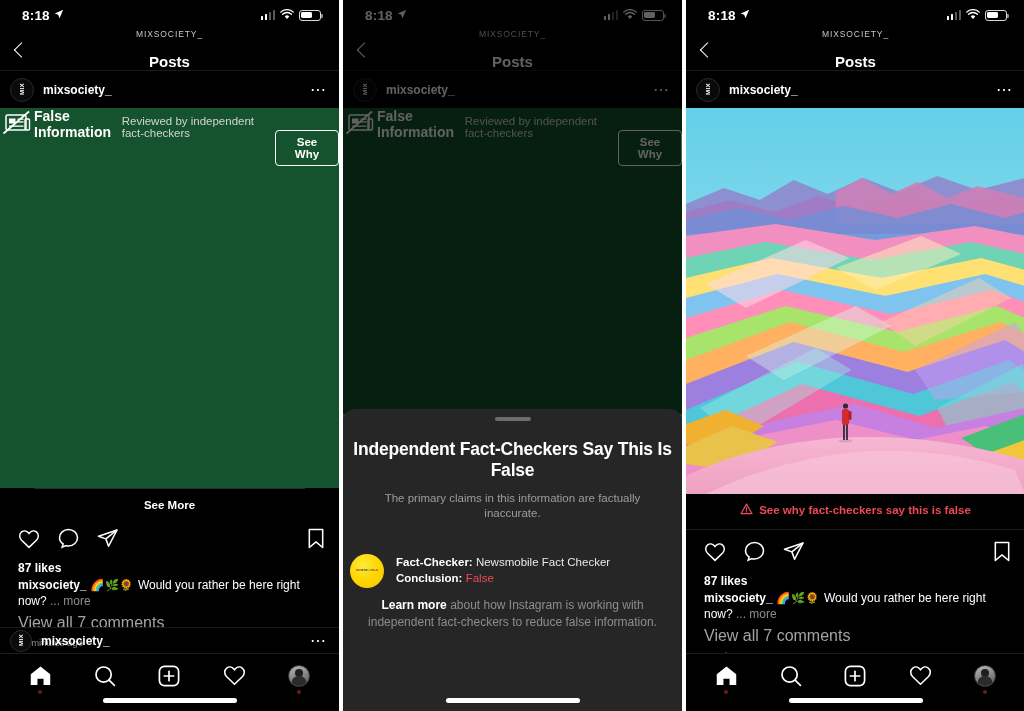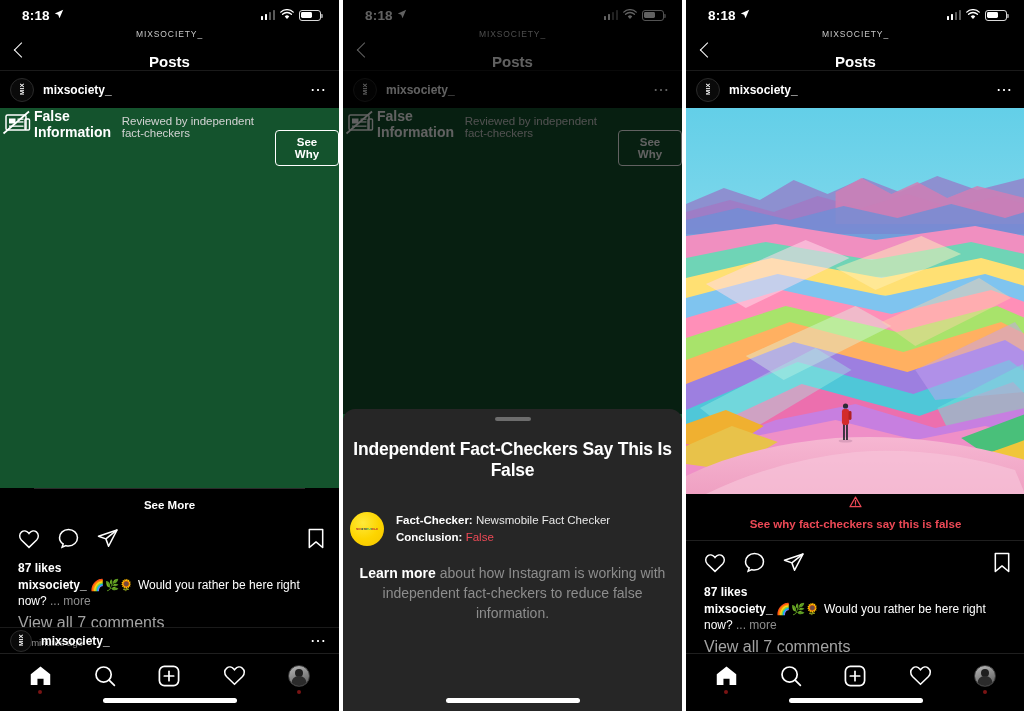--- a/index.html
+++ b/index.html
@@ -120,22 +120,22 @@
   
   .see-post-wrap { border-top: .5px solid #2b2b2b; margin: 0 34px; }
   .see-post {
     text-align: center; font-size: 11.5px; color: #ffffff;
     font-weight: bold; padding: 10px 0 6px; cursor: pointer;
   }
 
   
   .warn-banner {
     display: flex; align-items: center; justify-content: center;
-    gap: 6px; padding: 0 0 10px; background: #000000;
-    border-bottom: .5px solid #1f1f1f; cursor: pointer; flex-direction: column;
+    gap: 6px; padding: 7px 0 10px; background: #000000;
+    border-bottom: .5px solid #1f1f1f; cursor: pointer;
   }
   .warn-banner .wtext { font-size: 11.5px; font-weight: bold; }
 
   
   .actions {
     display: flex; align-items: center; gap: 18px;
     padding: 11px 14px 6px 18px;
   }
   .actions .spacer { flex: 1; }
   .act { cursor: pointer; display: block; }
@@ -233,22 +233,22 @@
     font-size: 3.4px; font-weight: bold; letter-spacing: -.1px;
     white-space: nowrap; line-height: 1;
     background: linear-gradient(90deg,#c0392b 0%,#c0392b 22%,#2c3e50 23%,#2c3e50 48%,#27ae60 49%,#27ae60 70%,#c0392b 71%,#c0392b 100%);
     -webkit-background-clip: text; background-clip: text; color: transparent;
   }
   .fc-lines { flex: 1; }
   .fc-line { font-size: 11.5px; color: #e8e8e8; line-height: 1.45; }
   .fc-label { font-weight: bold; color: #ffffff; }
   .fc-false { color: #ed4956; }
   .sheet-footer {
-    margin-top: 18px; text-align: center;
-    font-size: 14px; color: #8d8d8d; line-height: 1.42;
+    margin-top: 9px; text-align: center;
+    font-size: 12px; color: #8d8d8d; line-height: 1.42;
     padding: 0 6px;
   }
   .sheet-footer .lm { color: #ffffff; font-weight: bold; cursor: pointer; }
 
   
   .photo {
     position: relative; width: 100%; height: 386px; overflow: hidden;
     background: #7fd8e8;
   }
   .photo svg { display: block; width: 100%; height: 100%; }
@@ -466,20 +466,21 @@
       <div class="fi-title">False Information</div>
       <div class="fi-sub">Reviewed by independent fact-checkers</div>
       <button class="fi-btn">See Why</button>
     </div>
 
     <div class="dimmer"></div>
 
     <div class="sheet">
       <div class="grabber"></div>
       <div class="sheet-title">Independent Fact-Checkers Say This Is False</div>
+      <div class="sheet-sub">The primary claims in this information are factually inaccurate.</div>
 
       <div class="fc-row">
         <div class="fc-logo">
           <span class="mini">NEWSMOBILE</span>
         </div>
         <div class="fc-lines">
           <div class="fc-line">
             <span class="fc-label">Fact-Checker:</span>
             <span>Newsmobile Fact Checker</span>
           </div>

